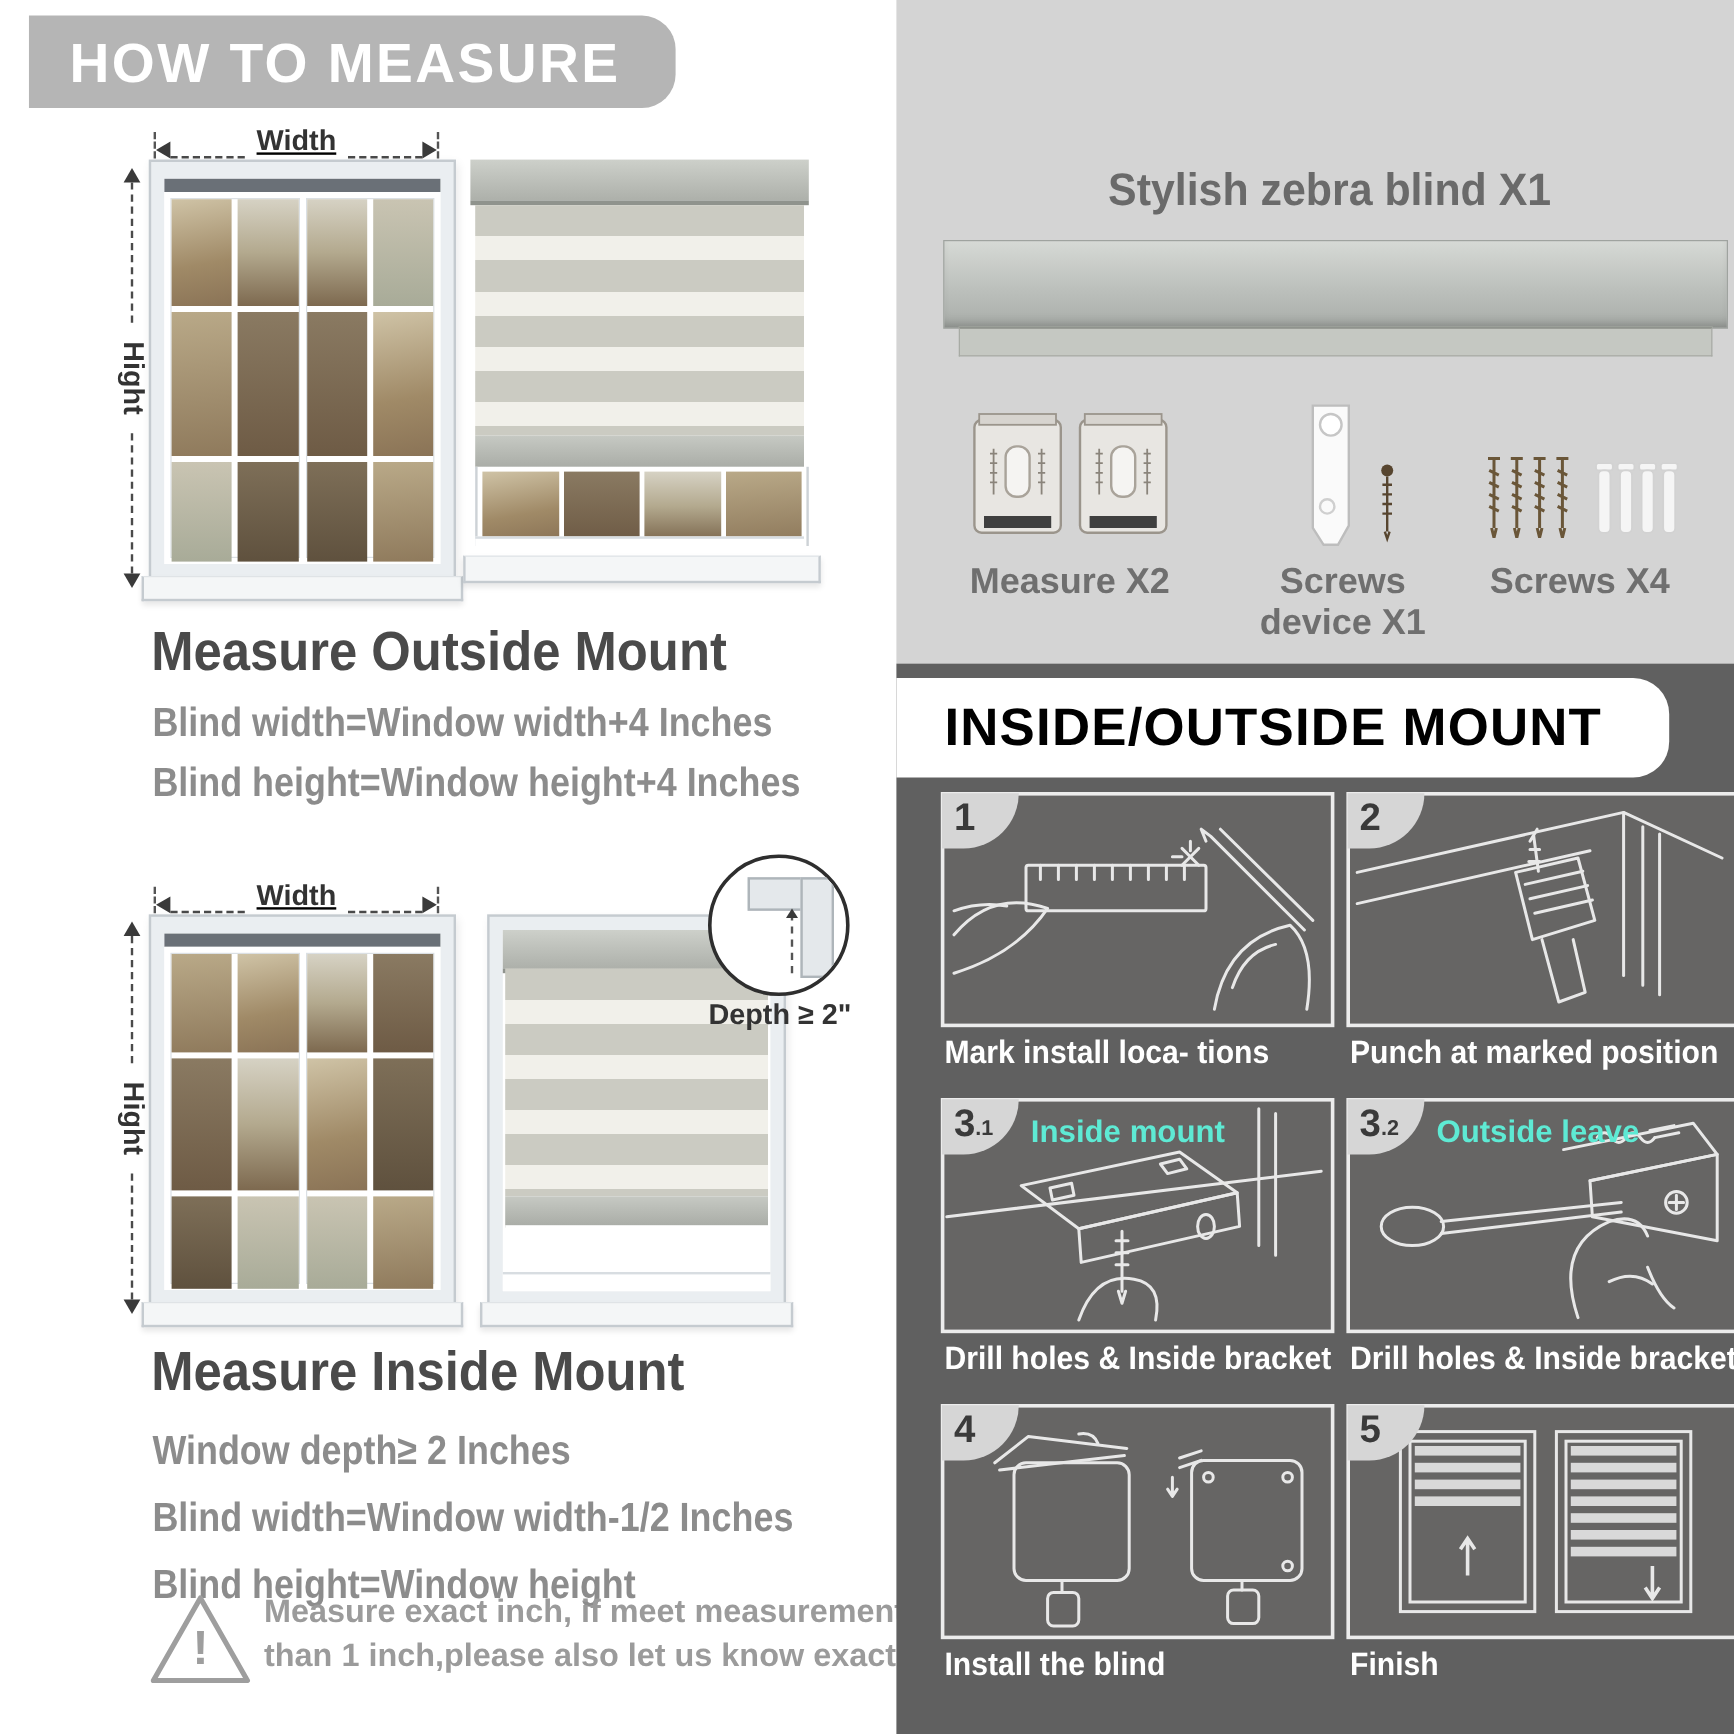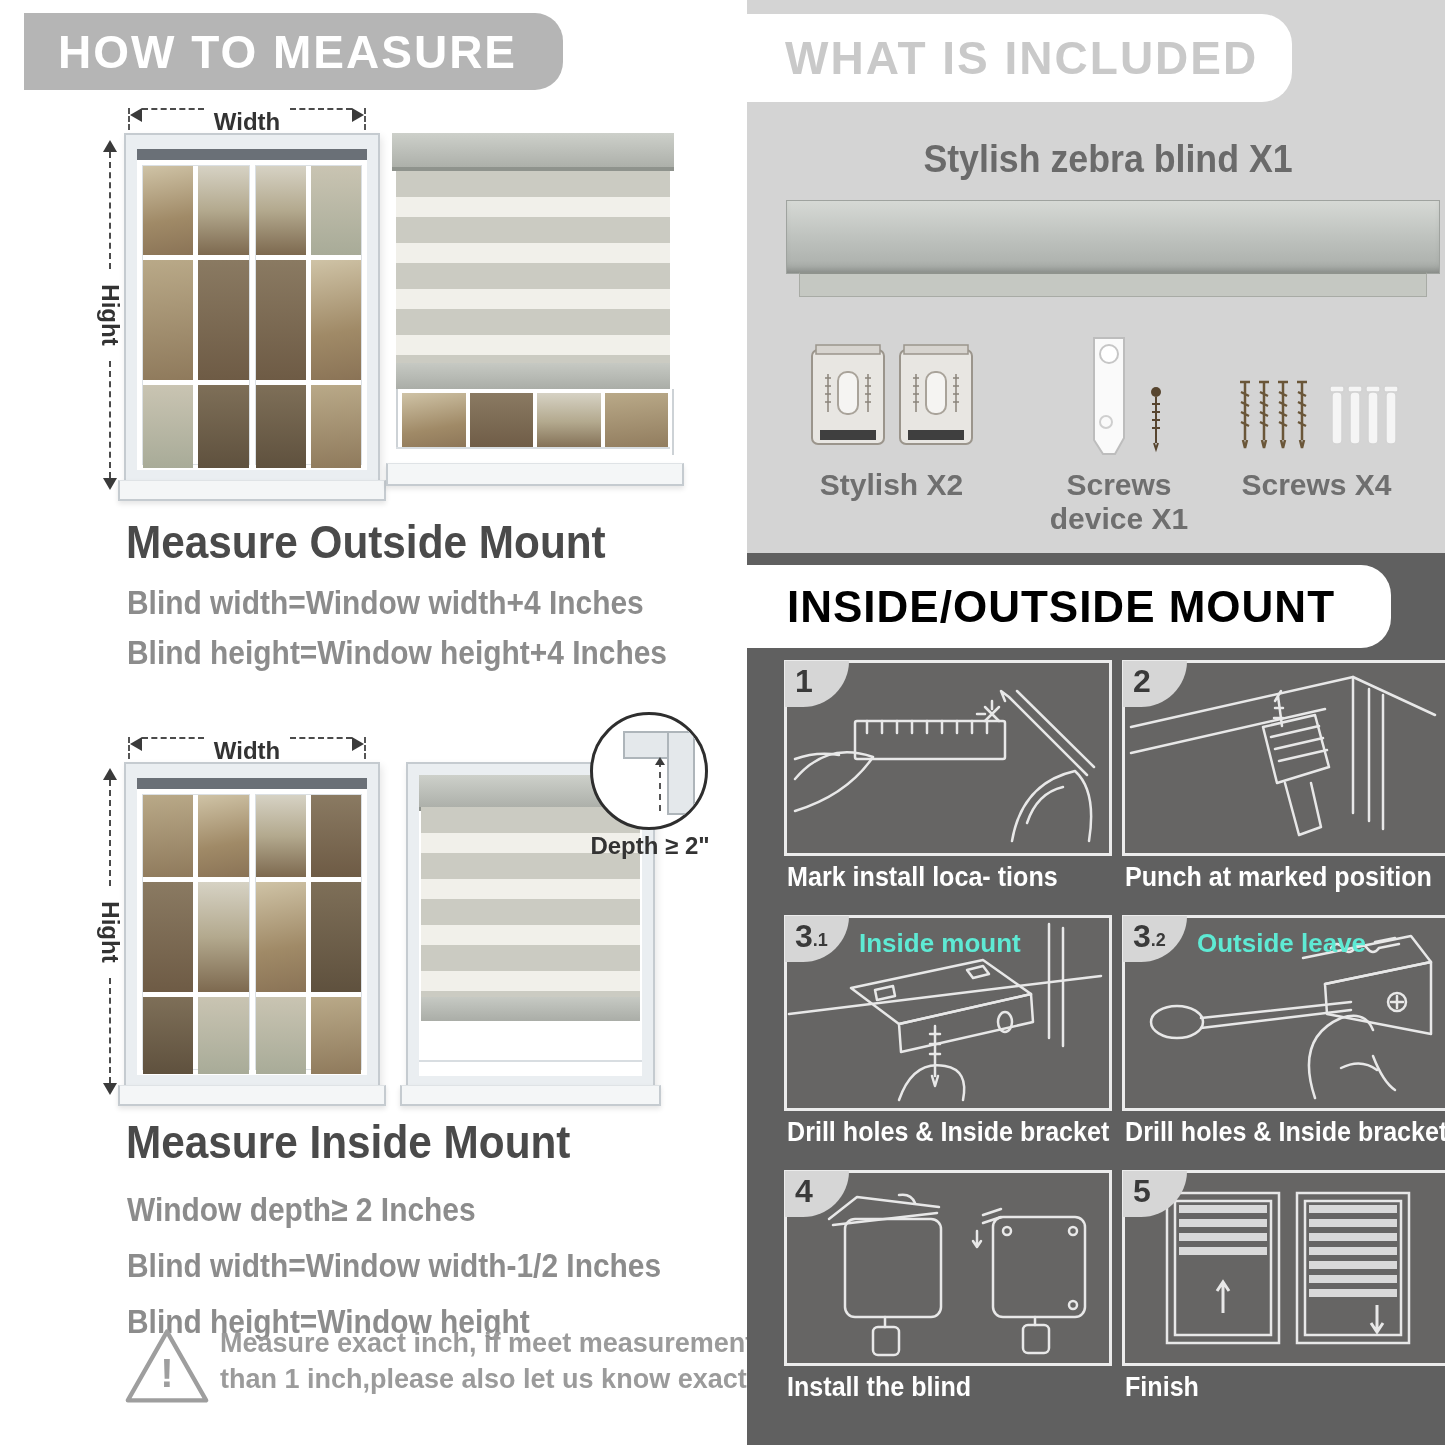--- a/index.html
+++ b/index.html
@@ -19,21 +19,21 @@
   .hdr-mount{left:723px;top:565px;width:604px;height:83px;background:#ffffff;color:#000000;
              border-radius:0 30px 30px 0;padding-left:40px;font-size:44px;letter-spacing:1px;}
 
   
   .heading{font-size:46px;font-weight:bold;color:#4a4a4a;}
   .formula{font-size:34px;font-weight:bold;color:#8c8c8c;transform:scaleX(.88);
            transform-origin:0 50%;white-space:nowrap;}
   .warn-line{font-size:27px;font-weight:bold;color:#9b9b9b;line-height:36px;}
 
   
-  .dimh{display:flex;align-items:flex-start;height:24px;}
+  .dimh{display:flex;align-items:flex-end;height:24px;text-decoration:underline;}
   .dimh .tick{width:0;height:22px;border-left:2px dashed #555;}
   .ah-l{width:0;height:0;border-top:7px solid transparent;border-bottom:7px solid transparent;
         border-right:12px solid #3a3a3a;}
   .ah-r{width:0;height:0;border-top:7px solid transparent;border-bottom:7px solid transparent;
         border-left:12px solid #3a3a3a;}
   .dimh .seg{flex:1;height:0;border-top:2px dashed #4a4a4a;}
   .dimh .lbl{padding:0 10px;font-size:24px;font-weight:bold;color:#333;}
   .dimv{display:flex;flex-direction:column;align-items:center;width:24px;}
   .av-t{width:0;height:0;border-left:7px solid transparent;border-right:7px solid transparent;
         border-bottom:12px solid #3a3a3a;}
@@ -243,23 +243,20 @@
     <path d="M45,8 L86,80 L4,80 Z" fill="none" stroke="#9e9e9e" stroke-width="4.5" stroke-linejoin="round"></path>
     <text x="45" y="66" text-anchor="middle" font-size="42" font-weight="bold" fill="#9e9e9e" font-family="Liberation Sans, sans-serif">!</text>
   </svg>
   <div class="abs" style="left:196px;top:1325px;">
     <div class="warn-line">Measure exact inch, if meet measurement less</div>
     <div class="warn-line">than 1 inch,please also let us know exact</div>
   </div>
 
   <div class="abs right-top"></div>
 
-  <div class="abs hdr hdr-incl">
-    <span>WHAT IS INCLUDED</span>
-  </div>
 
   <div class="abs prod-title condc" style="left:824px;top:138px;width:520px;">Stylish zebra blind X1</div>
 
   <div class="abs railbar" style="left:762px;top:200px;width:652px;height:72px;"></div>
   <div class="abs railfab" style="left:775px;top:272px;width:626px;height:22px;"></div>
 
   <svg class="abs" style="left:784px;top:342px;" width="166" height="112" viewBox="0 0 166 112">
     <g>
       <rect x="4" y="8" width="72" height="94" rx="6" fill="#e8e6e2" stroke="#9b958c" stroke-width="2"></rect>
       <rect x="8" y="3" width="64" height="9" fill="#d7d4cf" stroke="#9b958c" stroke-width="1.5"></rect>
@@ -298,21 +295,21 @@
         <rect x="100" y="14" width="10" height="52" rx="4"></rect>
       <rect x="116" y="8" width="14" height="6" rx="2"></rect>
         <rect x="118" y="14" width="10" height="52" rx="4"></rect>
       <rect x="134" y="8" width="14" height="6" rx="2"></rect>
         <rect x="136" y="14" width="10" height="52" rx="4"></rect>
       <rect x="152" y="8" width="14" height="6" rx="2"></rect>
         <rect x="154" y="14" width="10" height="52" rx="4"></rect>
     </g>
   </svg>
 
-  <div class="abs item-label" style="left:760px;top:468px;width:215px;">Stylish X2</div>
+  <div class="abs item-label" style="left:760px;top:468px;width:215px;">Measure X2</div>
   <div class="abs item-label" style="left:995px;top:468px;width:200px;">Screws device X1</div>
   <div class="abs item-label" style="left:1205px;top:468px;width:175px;">Screws X4</div>
 
   <div class="abs dark"></div>
 
   <div class="abs hdr hdr-mount">
     <span>INSIDE/OUTSIDE MOUNT</span>
   </div>
 
   <div class="panel" style="left:760px;top:660px;">

